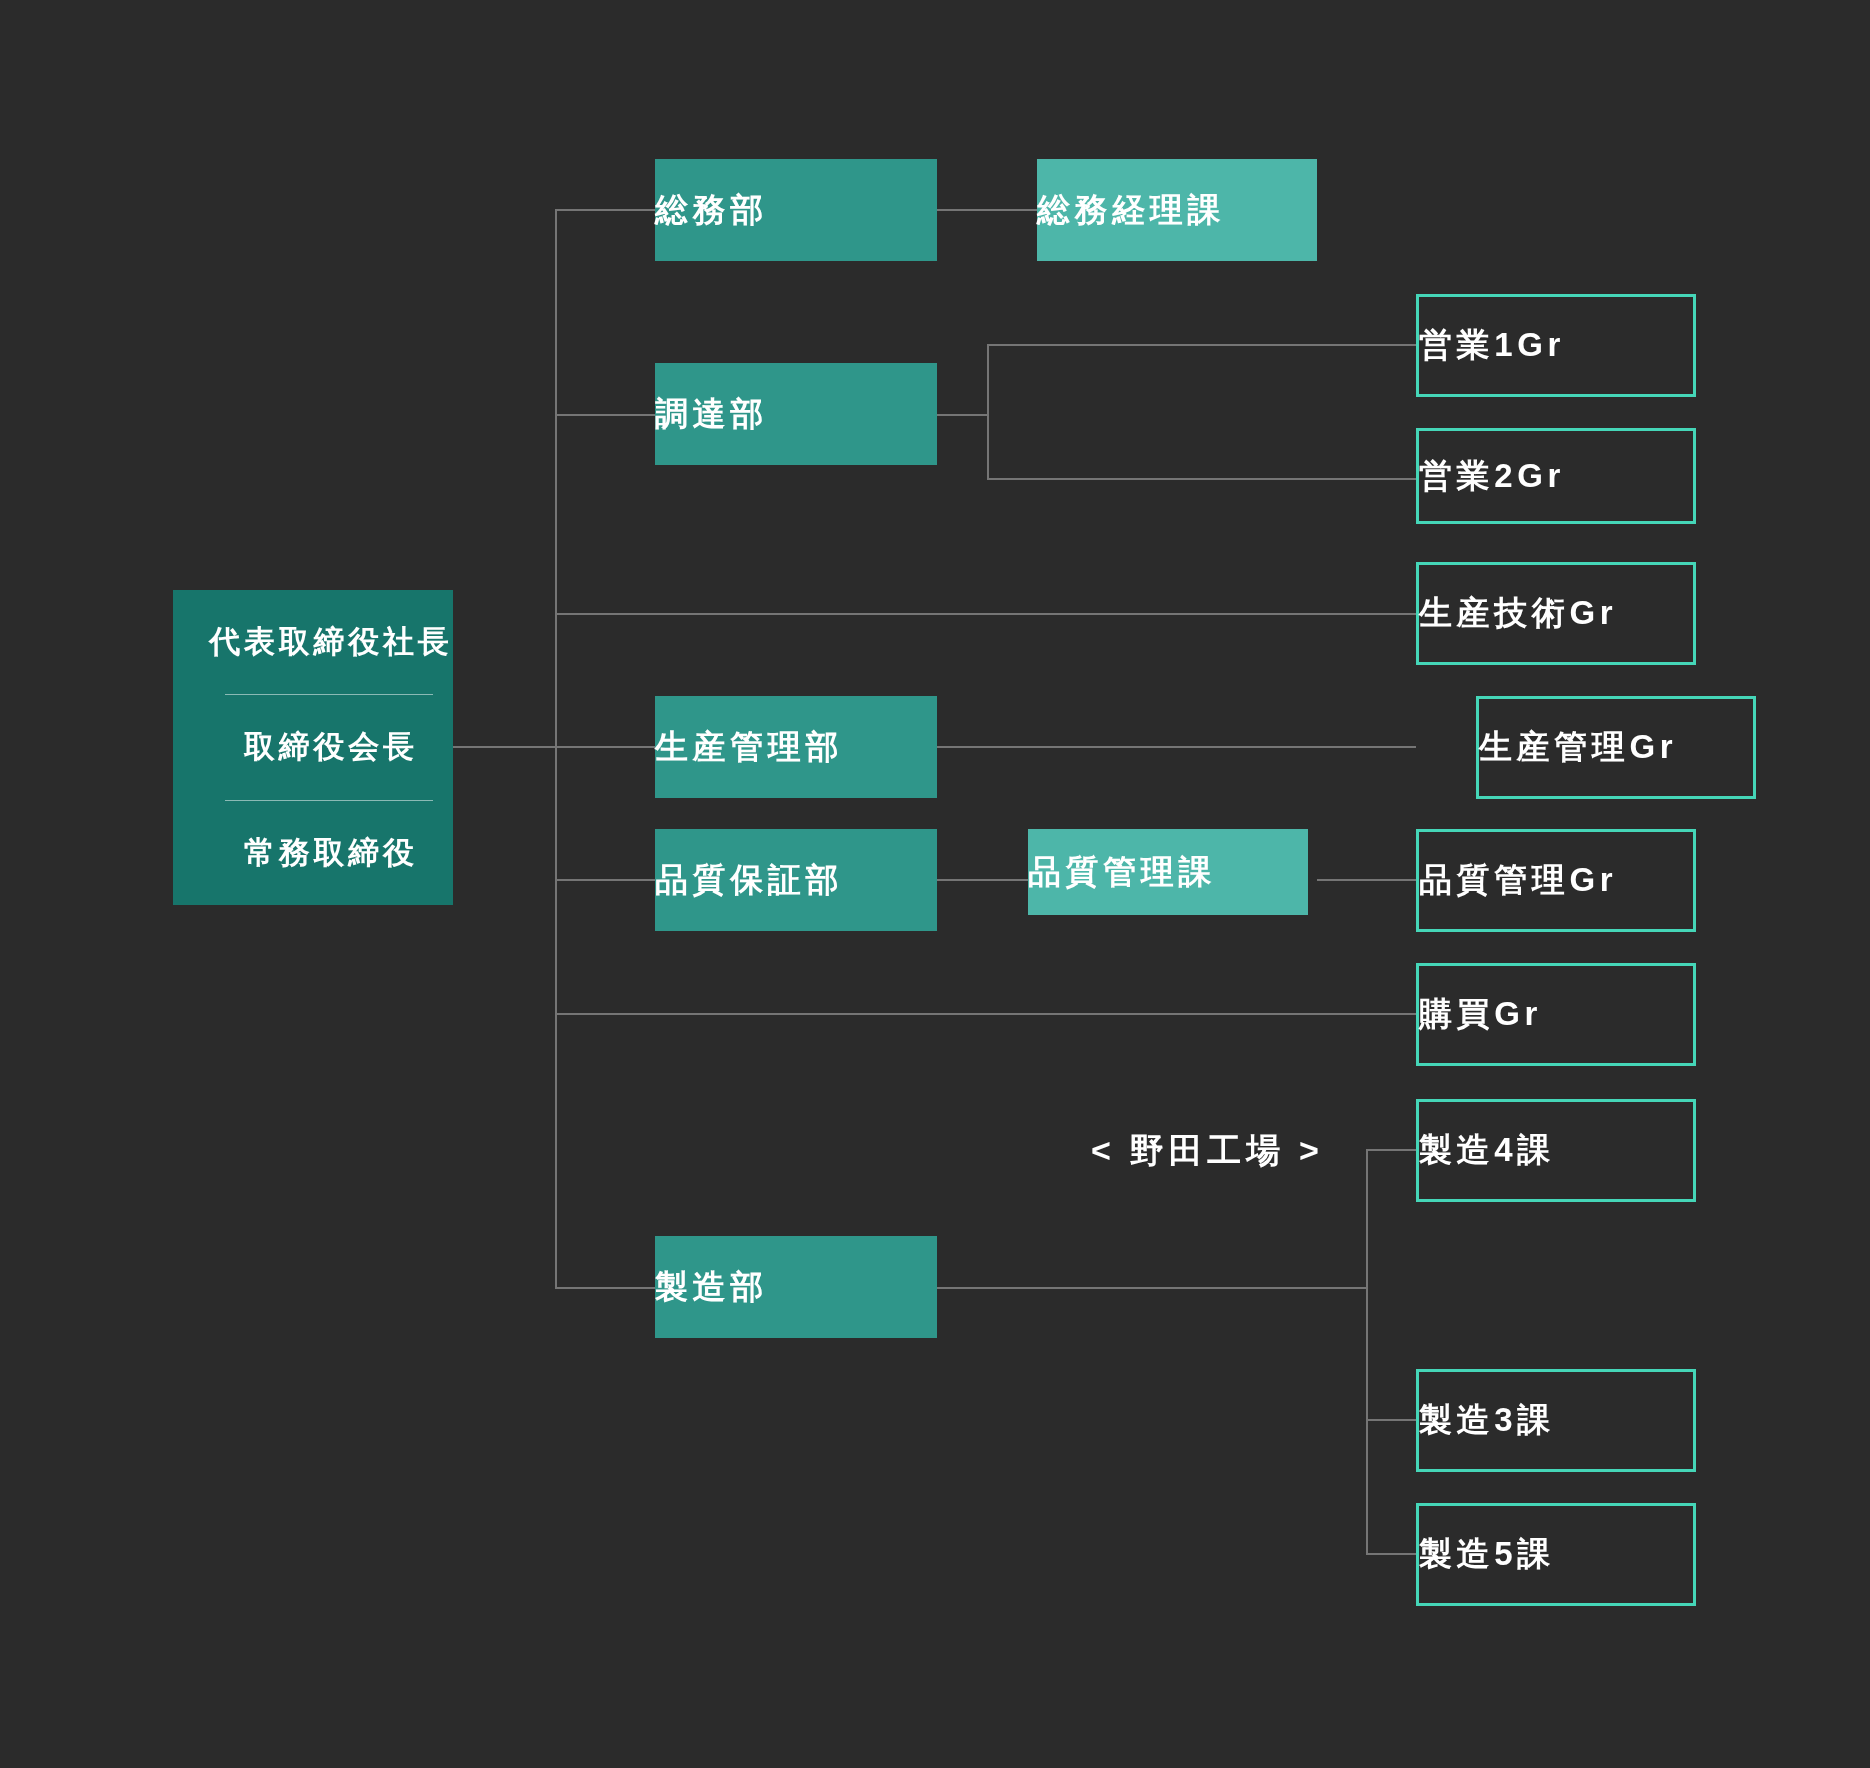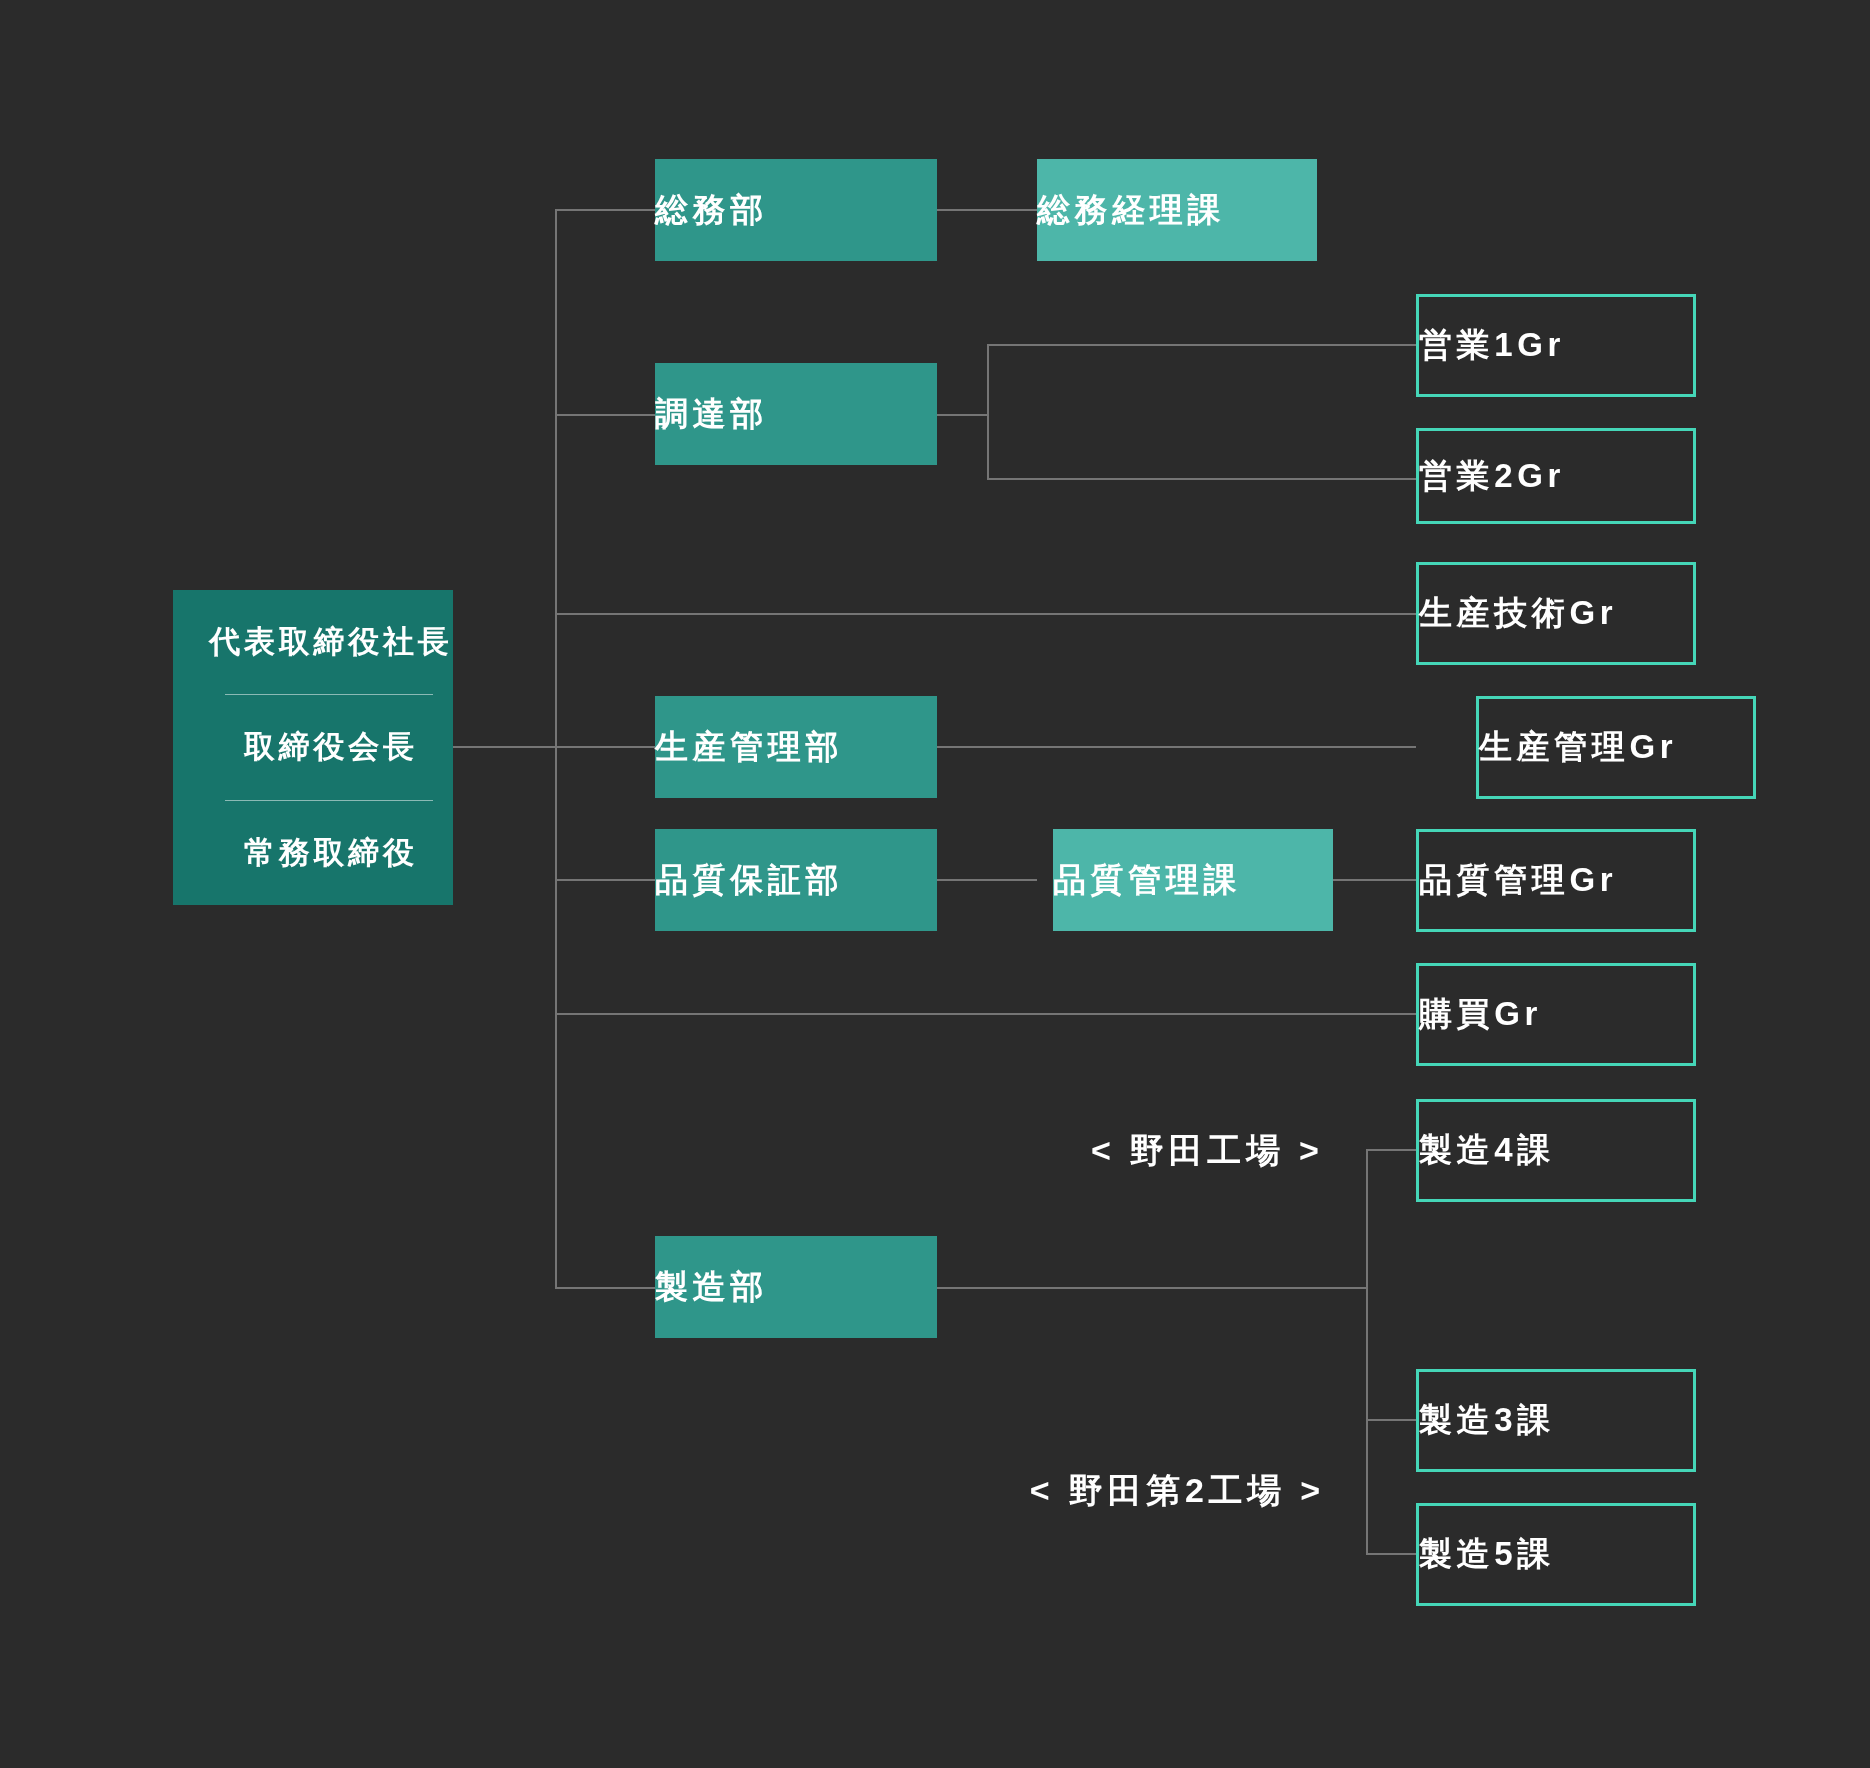--- a/index.html
+++ b/index.html
@@ -125,21 +125,21 @@
   <div class="box dept" style="left:655px;top:829px;width:282px;height:102px">
       <span class="lbl">品質保証部</span>
     </div>
   <div class="box dept" style="left:655px;top:1236px;width:282px;height:102px">
       <span class="lbl">製造部</span>
     </div>
 
   <div class="box section" style="left:1037px;top:159px;width:280px;height:102px">
       <span class="lbl">総務経理課</span>
     </div>
-  <div class="box section" style="left:1053px;top:829px;width:280px;height:102px">
+  <div class="box section" style="left:1028px;top:829px;width:280px;height:86px">
       <span class="lbl">品質管理課</span>
     </div>
 
   <div class="box group" style="left:1416px;top:294px;width:280px;height:103px">
       <span class="lbl">営業1Gr</span>
     </div>
   <div class="box group" style="left:1416px;top:428px;width:280px;height:96px">
       <span class="lbl">営業2Gr</span>
     </div>
   <div class="box group" style="left:1416px;top:562px;width:280px;height:103px">
@@ -158,15 +158,14 @@
       <span class="lbl">製造4課</span>
     </div>
   <div class="box group" style="left:1416px;top:1369px;width:280px;height:103px">
       <span class="lbl">製造3課</span>
     </div>
   <div class="box group" style="left:1416px;top:1503px;width:280px;height:103px">
       <span class="lbl">製造5課</span>
     </div>
 
   <div class="factory-label" style="left:1040px;top:1128px;width:330px"><span class="lbl">&lt; 野田工場 &gt;</span></div>
-  <div class="factory-label" style="left:1000px;top:1468px;width:350px"><span class="lbl">&lt; 野田第2工場 &gt;</span></div>
 
 </div>
 
 </body></html>

